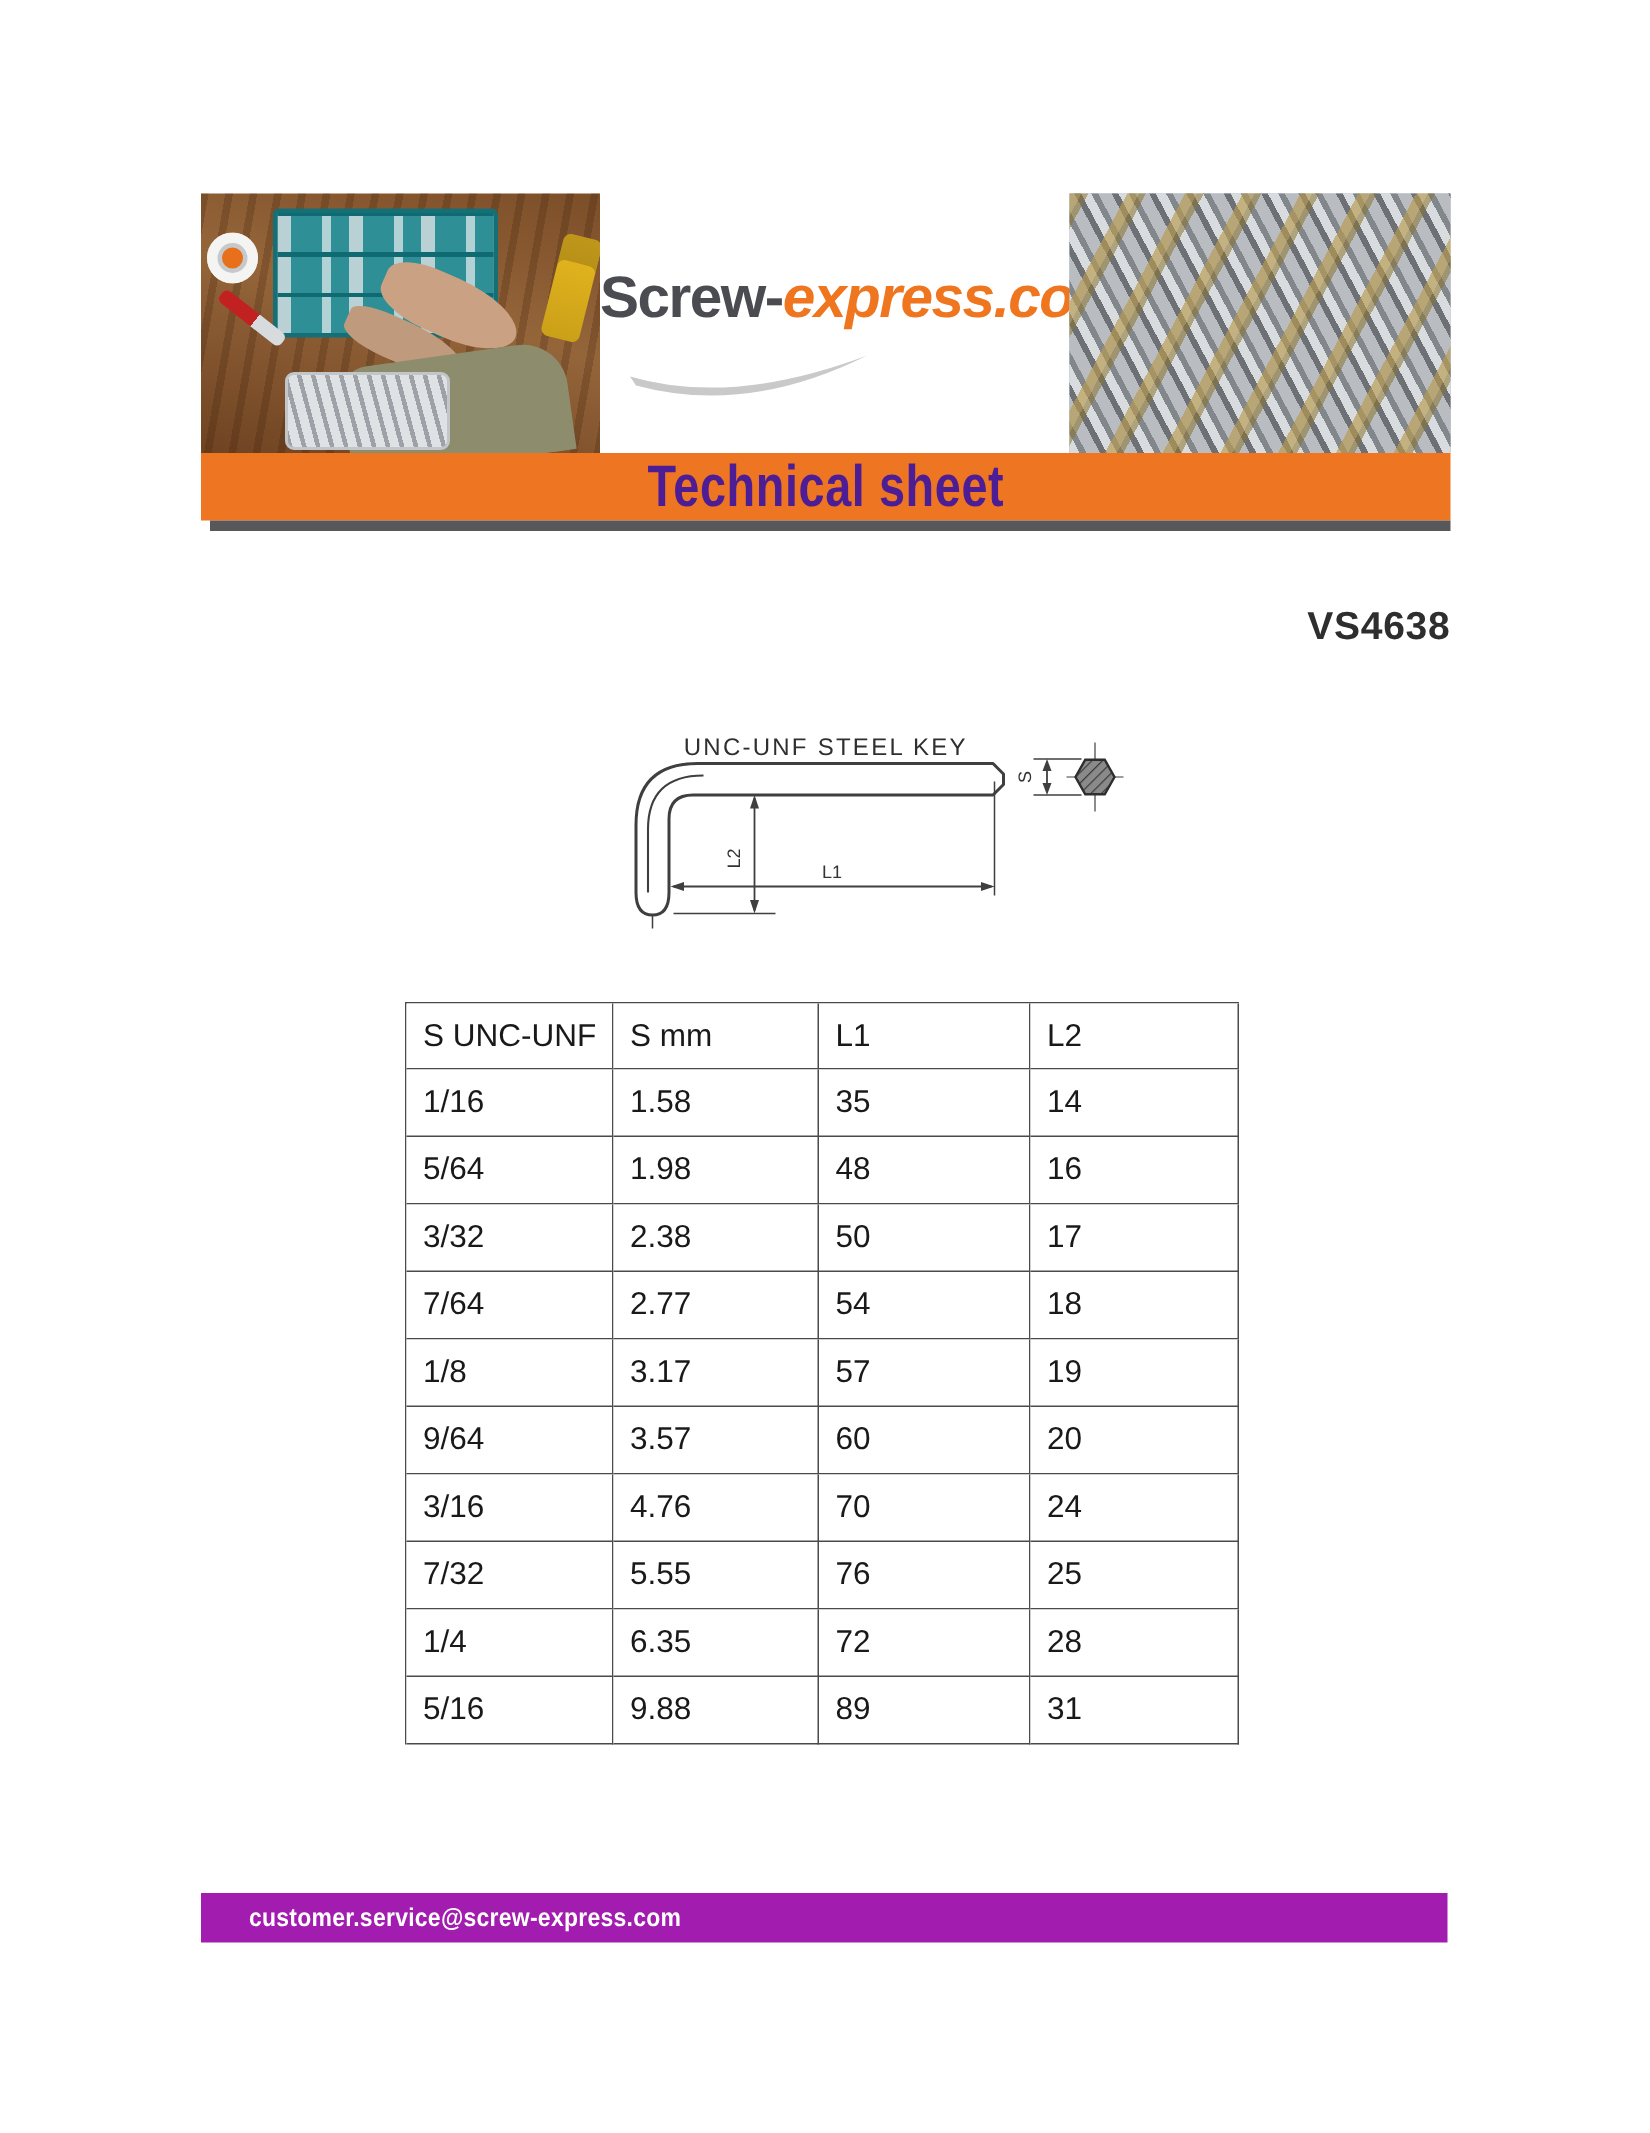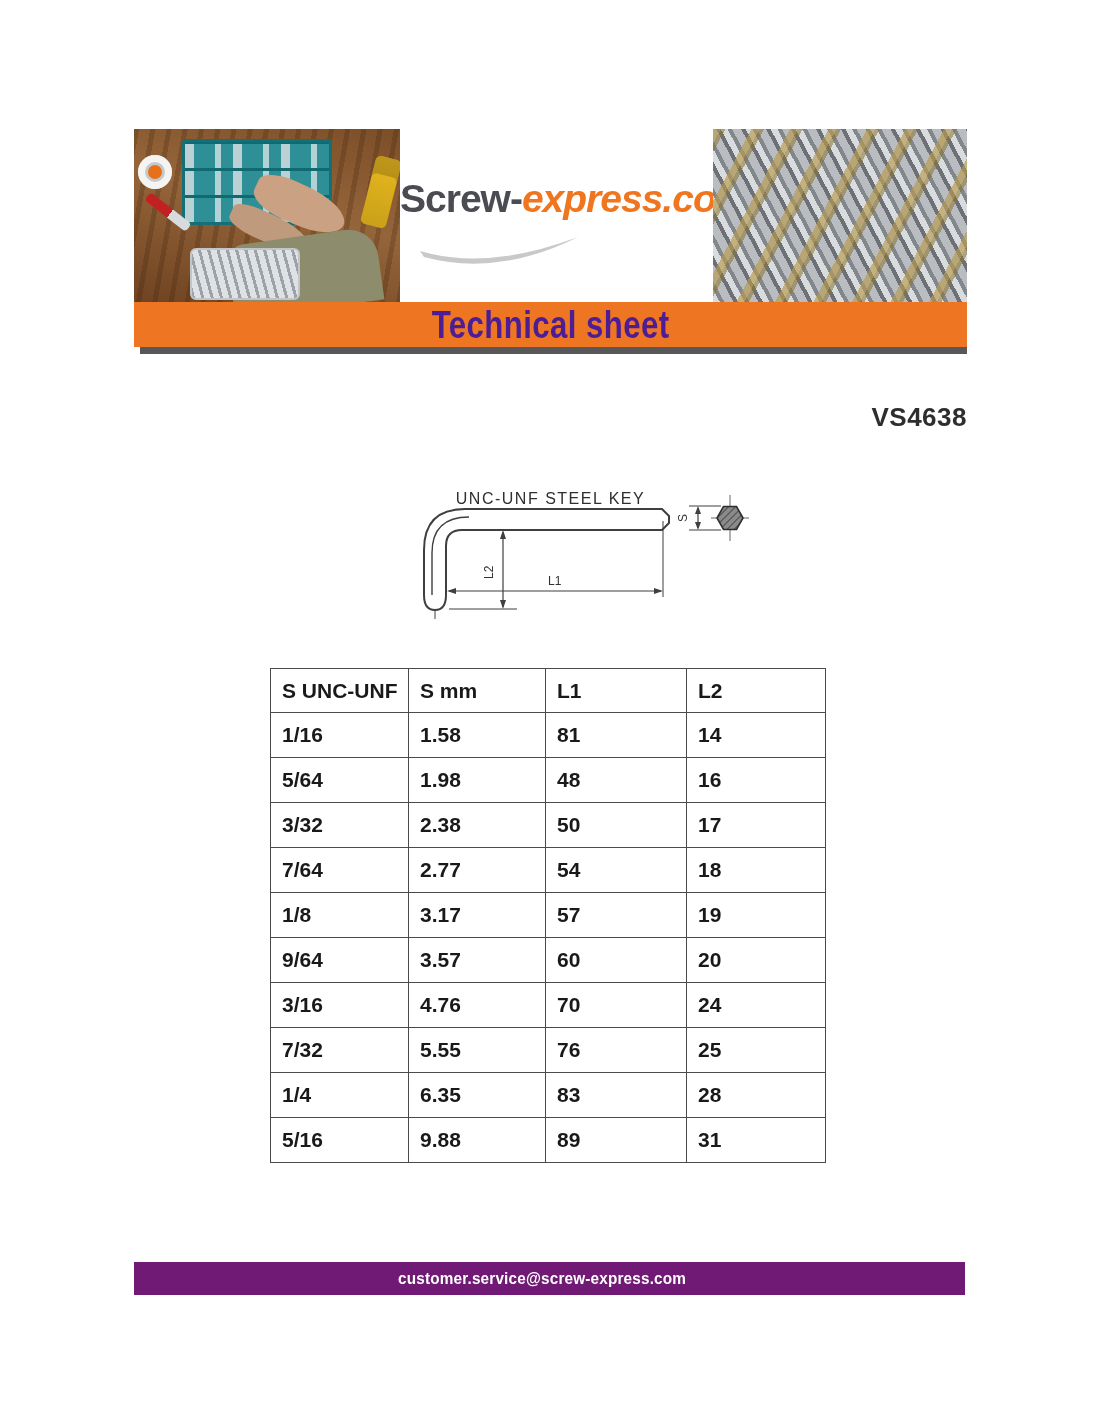--- a/index.html
+++ b/index.html
@@ -51,25 +51,25 @@
   .product-code { position:absolute; left:134px; top:402px; width:833px; text-align:right; font-size:26px; font-weight:bold; color:#2e2e2e; letter-spacing:0.5px; }
   .product-name { position:absolute; left:134px; top:450px; width:833px; text-align:center; font-size:16px; color:#2f2f2f; letter-spacing:1.5px;margin-top:40px; }
 
   
   .diagram { position:absolute; left:405px; top:483px; }
   .diagram text { font-family:"Liberation Sans", sans-serif; font-size:12px; fill:#333333; }
 
   
   .spec-table { position:absolute; left:270px; top:668px; width:556px; border-top:1px solid #4a4a4a; border-left:1px solid #4a4a4a; }
   .t-row { display:grid; grid-template-columns:138px 137px 141px 139px; }
-  .t-cell { border-right:1px solid #4a4a4a; border-bottom:1px solid #4a4a4a; height:45px; line-height:44px; padding-left:11px; font-size:21px; font-weight:bold; color:#191919; background:#ffffff; white-space:nowrap; overflow:hidden; }
+  .t-cell { border-right:1px solid #4a4a4a; border-bottom:1px solid #4a4a4a; height:45px; line-height:44px; padding-left:11px; font-size:21px; font-weight:normal; color:#191919; background:#ffffff; white-space:nowrap; overflow:hidden; }
   .t-head .t-cell { height:44px; line-height:43px; }
 
   
-  .footer { position:absolute; left:134px; top:1262px; width:831px; height:33px; background:#701a75; text-align:center; }
+  .footer { position:absolute; left:134px; top:1262px; width:831px; height:33px; background:#a21caf; text-align:left; }
   .footer-text { display:inline-block; color:#ffffff; font-size:17px; font-weight:bold; line-height:33px; margin-right:46px; transform:scaleX(.9); transform-origin:right center; letter-spacing:0.2px; }
 </style>
 </head>
 <body>
 
 <div class="page">
 
   <div class="header">
     <div class="photo photo-left">
       <div class="art art-tape"></div>
@@ -142,21 +142,21 @@
   <div class="spec-table">
       <div class="t-row t-head">
         <div class="t-cell">S UNC-UNF</div>
         <div class="t-cell">S mm</div>
         <div class="t-cell">L1</div>
         <div class="t-cell">L2</div>
       </div>
       <div class="t-row">
         <div class="t-cell">1/16</div>
         <div class="t-cell">1.58</div>
-        <div class="t-cell">81</div>
+        <div class="t-cell">35</div>
         <div class="t-cell">14</div>
       </div>
       <div class="t-row">
         <div class="t-cell">5/64</div>
         <div class="t-cell">1.98</div>
         <div class="t-cell">48</div>
         <div class="t-cell">16</div>
       </div>
       <div class="t-row">
         <div class="t-cell">3/32</div>
@@ -190,21 +190,21 @@
       </div>
       <div class="t-row">
         <div class="t-cell">7/32</div>
         <div class="t-cell">5.55</div>
         <div class="t-cell">76</div>
         <div class="t-cell">25</div>
       </div>
       <div class="t-row">
         <div class="t-cell">1/4</div>
         <div class="t-cell">6.35</div>
-        <div class="t-cell">83</div>
+        <div class="t-cell">72</div>
         <div class="t-cell">28</div>
       </div>
       <div class="t-row">
         <div class="t-cell">5/16</div>
         <div class="t-cell">9.88</div>
         <div class="t-cell">89</div>
         <div class="t-cell">31</div>
       </div>
     </div>
 

